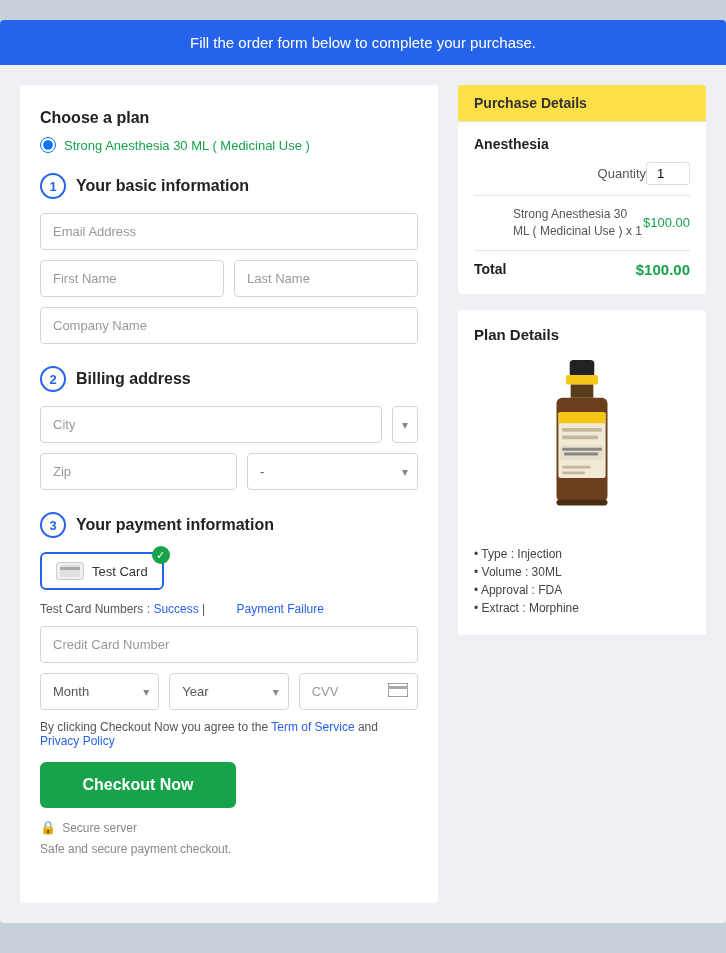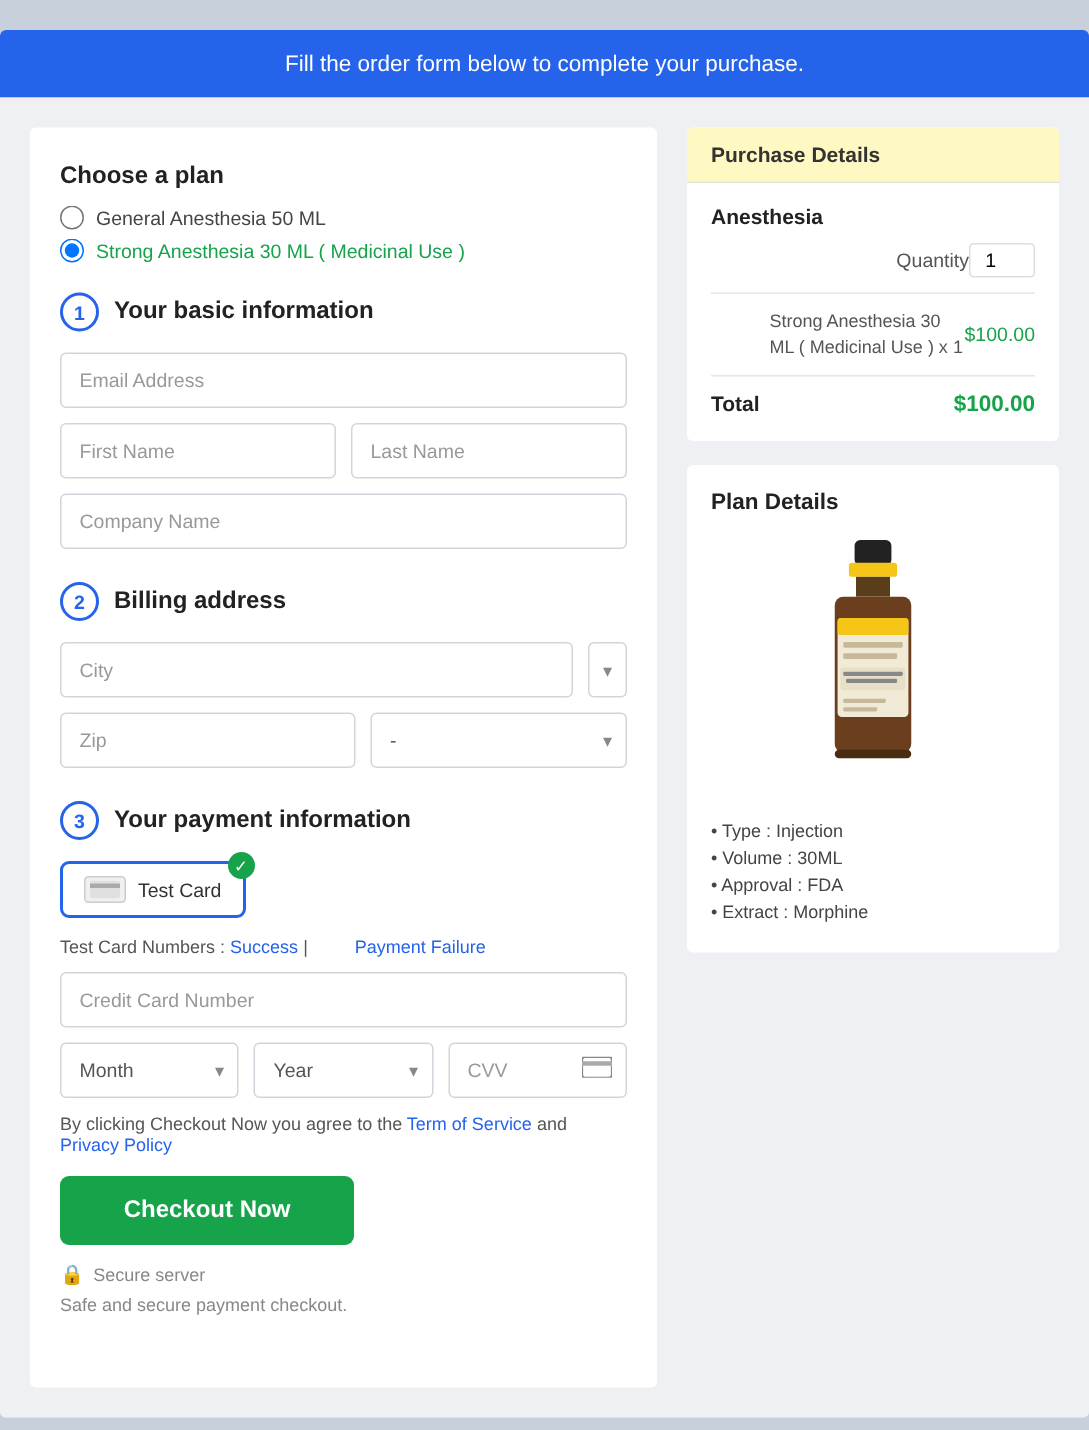--- a/index.html
+++ b/index.html
@@ -45,21 +45,21 @@
     .purchase-details-box {
       background: white;
       border-radius: 4px;
       padding: 16px;
       margin-bottom: 16px;
     }
     .purchase-details-title {
       font-size: 14px;
       font-weight: bold;
       color: #333;
-      background: #fef9c3;
+      background: #fde047;
       margin: -16px -16px 14px -16px;
       padding: 10px 16px;
       border-radius: 4px 4px 0 0;
       border-bottom: 1px solid #e0e0e0;
     }
     .purchase-product-name {
       font-weight: bold;
       font-size: 14px;
       color: #222;
       margin-bottom: 10px;
@@ -353,24 +353,20 @@
   <div class="top-banner">
     <span>Fill the order form below to complete your purchase.</span>
   </div>
 
   <div class="content-area">
 
     <div class="left-col">
 
       <div class="plan-section">
         <div class="plan-title">Choose a plan</div>
-        <div class="plan-option">
-          <input type="radio" name="plan" style="">
-          <span>General Anesthesia 50 ML</span>
-        </div>
         <div class="plan-option selected-plan">
           <input type="radio" name="plan" checked="" style="">
           <span style="color:#16a34a;">Strong Anesthesia 30 ML ( Medicinal Use )</span>
         </div>
       </div>
 
       <div class="step-section">
         <div class="step-header">
           <div class="step-circle">
             <span>1</span>

